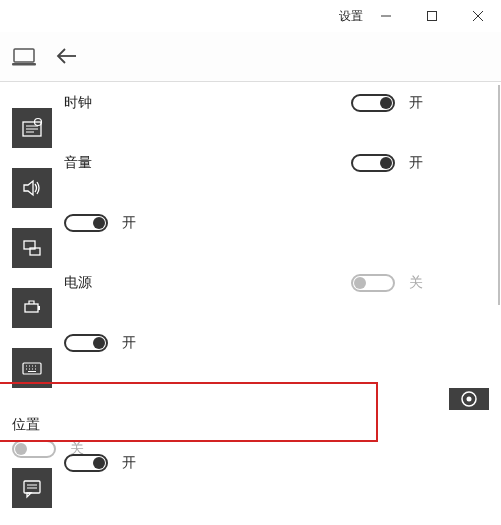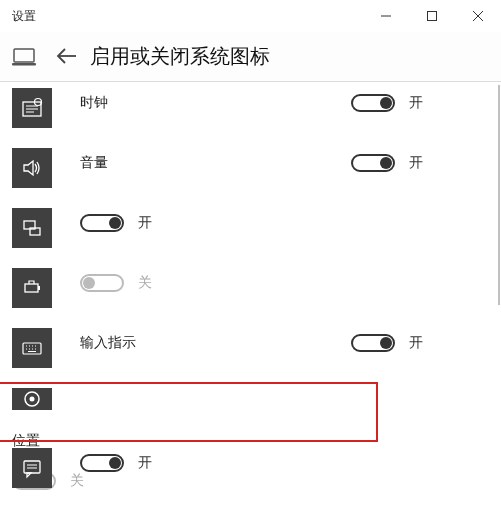--- a/index.html
+++ b/index.html
@@ -13,21 +13,21 @@
   }
   .titlebar {
     height: 32px;
     background: #fff;
     display: flex;
     align-items: center;
     padding-left: 12px;
     font-size: 12px;
     color: #222;
   }
-  .titlebar .caption { flex: 1; }
+  .titlebar .caption { flex: 1; text-align: right; }
   .titlebar .win-btn {
     width: 46px;
     height: 32px;
     display: flex;
     align-items: center;
     justify-content: center;
     font-size: 12px;
     color: #333;
     cursor: pointer;
   }
@@ -62,24 +62,23 @@
 
   .content {
     position: relative;
     padding: 6px 0 20px 12px;
     height: calc(525px - 82px);
     overflow-y: hidden;
   }
 
   .row {
     display: flex;
-    align-items: flex-start;
+    align-items: flex-end;
     height: 60px;
     position: relative;
-    gap: 16px;
   }
   .row .icon-box {
     width: 40px;
     height: 40px;
     background: #404040;
     display: flex;
     align-items: center;
     justify-content: center;
     color: #fff;
     margin-right: 12px;
@@ -185,21 +184,20 @@
       <rect x="2" y="1" width="20" height="13" rx="1" fill="none" stroke="#555" stroke-width="1.5"></rect>
       <rect x="0" y="15" width="24" height="2.5" rx="1" fill="#555"></rect>
     </svg>
   </span>
   <span class="back-icon">
     <svg width="22" height="18" viewBox="0 0 22 18">
       <line x1="2" y1="9" x2="20" y2="9" stroke="#444" stroke-width="1.8"></line>
       <polyline points="9,2 2,9 9,16" fill="none" stroke="#444" stroke-width="1.8"></polyline>
     </svg>
   </span>
-  <span class="page-title">启用或关闭系统图标</span>
 </div>
 
 <div class="content">
 
   <div class="row">
     <div class="icon-box">
       <svg width="22" height="22" viewBox="0 0 22 22">
         <rect x="2" y="5" width="18" height="14" fill="none" stroke="#fff" stroke-width="1.3"></rect>
         <line x1="5" y1="9" x2="17" y2="9" stroke="#fff" stroke-width="1"></line>
         <line x1="5" y1="12" x2="17" y2="12" stroke="#fff" stroke-width="1"></line>
@@ -243,20 +241,21 @@
   </div>
 
   <div class="row">
     <div class="icon-box">
       <svg width="22" height="22" viewBox="0 0 22 22">
         <rect x="4" y="7" width="13" height="8" fill="none" stroke="#fff" stroke-width="1.3"></rect>
         <rect x="17" y="9" width="2" height="4" fill="#fff"></rect>
         <polyline points="8,7 8,4 13,4 13,7" fill="none" stroke="#fff" stroke-width="1.2"></polyline>
       </svg>
     </div>
+    <div class="label">电源</div>
     <div class="toggle-area">
       <div class="toggle off"></div>
       <span class="toggle-label disabled">关</span>
     </div>
   </div>
 
   <div class="row">
     <div class="icon-box">
       <svg width="22" height="22" viewBox="0 0 22 22">
         <rect x="2" y="6" width="18" height="11" rx="1" fill="none" stroke="#fff" stroke-width="1.2"></rect>
@@ -264,21 +263,20 @@
           <line x1="8" y1="9" x2="9" y2="9" stroke="#fff"></line>
           <line x1="11" y1="9" x2="12" y2="9" stroke="#fff"></line>
           <line x1="14" y1="9" x2="15" y2="9" stroke="#fff"></line>
         <line x1="5" y1="12" x2="6" y2="12" stroke="#fff"></line>
           <line x1="8" y1="12" x2="9" y2="12" stroke="#fff"></line>
           <line x1="11" y1="12" x2="12" y2="12" stroke="#fff"></line>
           <line x1="14" y1="12" x2="15" y2="12" stroke="#fff"></line>
         <line x1="7" y1="14.5" x2="15" y2="14.5" stroke="#fff"></line>
       </svg>
     </div>
-    <div class="label">输入指示</div>
     <div class="toggle-area">
       <div class="toggle on"></div>
       <span class="toggle-label">开</span>
     </div>
   </div>
 
   <div class="row" style="position:relative;flex-direction:column;">
     <div class="icon-box">
       <svg width="22" height="22" viewBox="0 0 22 22">
         <circle cx="11" cy="11" r="7" fill="none" stroke="#fff" stroke-width="1.5"></circle>

